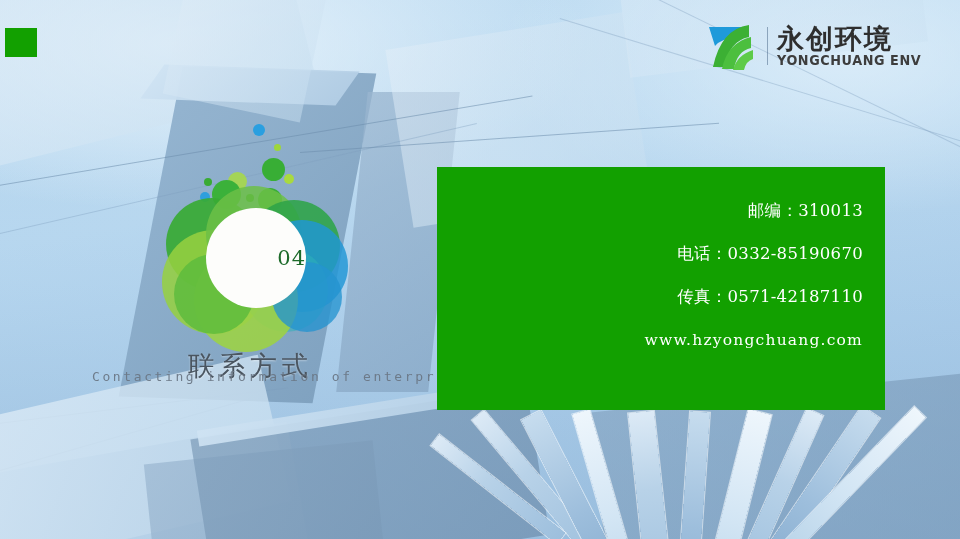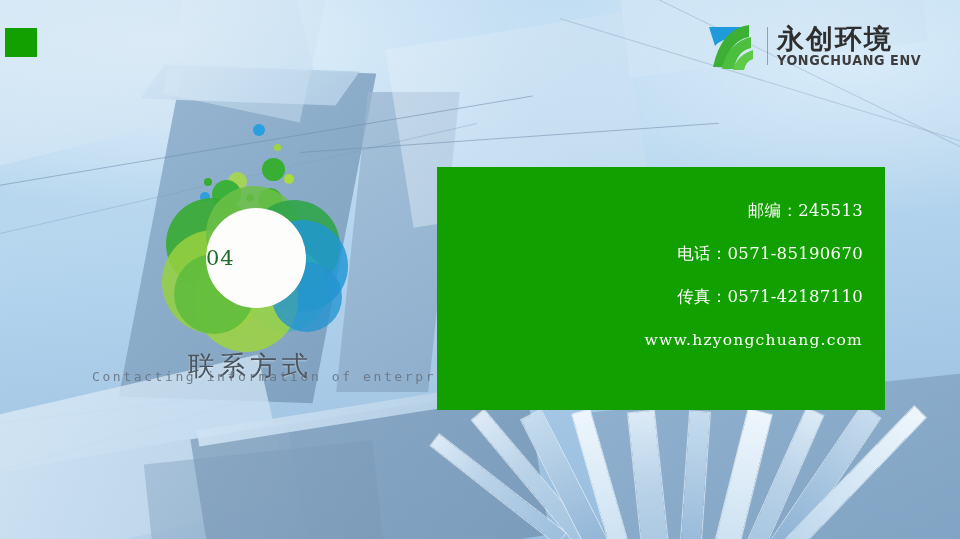--- a/index.html
+++ b/index.html
@@ -124,21 +124,21 @@
   }
   .blob { position: absolute; border-radius: 50%; }
   .badge-core {
     position: absolute;
     left: 46px; top: 78px;
     width: 100px; height: 100px;
     border-radius: 50%;
     background: #fdfdfb;
     display: flex;
     align-items: center;
-    justify-content: flex-start;
+    justify-content: flex-end;
   }
   .badge-num {
     font-family: "DejaVu Serif", serif;
     font-size: 21px;
     color: #1d6b2a;
     letter-spacing: 1px;
   }
 
   
   .section-title {
@@ -282,19 +282,19 @@
 
     <div class="badge-core">
       <span class="badge-num">04</span>
     </div>
   </div>
 
   <div class="section-title">联系方式</div>
   <div class="section-sub">Contacting information of enterprise</div>
 
   <div class="contact-panel">
-    <div class="contact-line">邮编：245513</div>
-    <div class="contact-line">电话：0571-85190670</div>
+    <div class="contact-line">邮编：310013</div>
+    <div class="contact-line">电话：0332-85190670</div>
     <div class="contact-line">传真：0571-42187110</div>
     <div class="contact-line url">www.hzyongchuang.com</div>
   </div>
 
 </div>
 
 </body></html>

